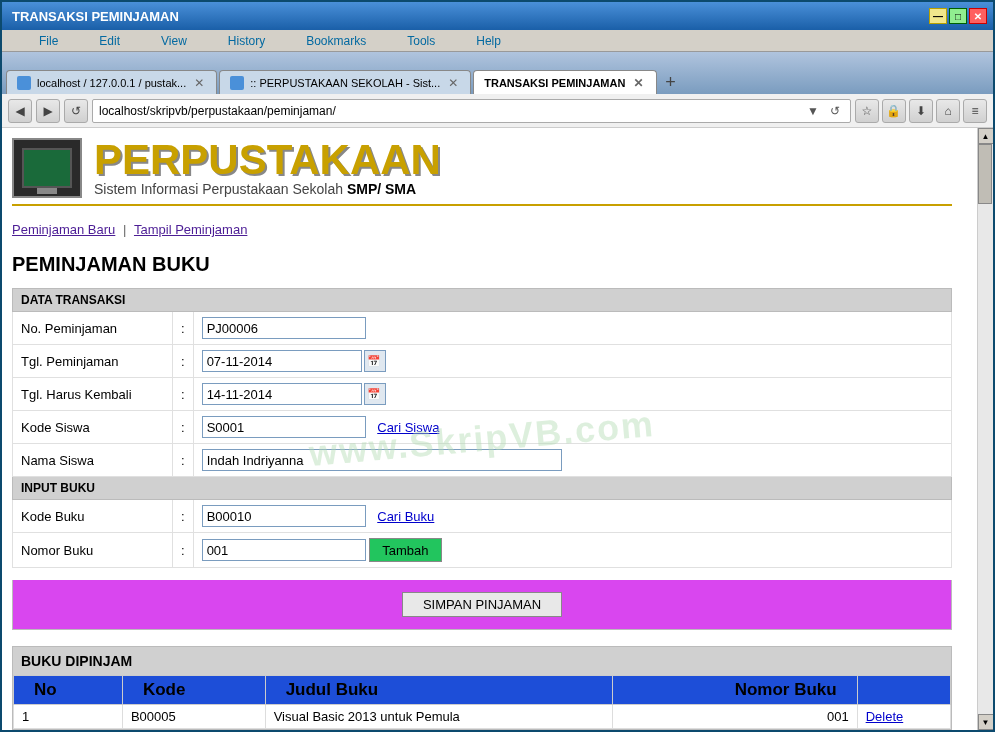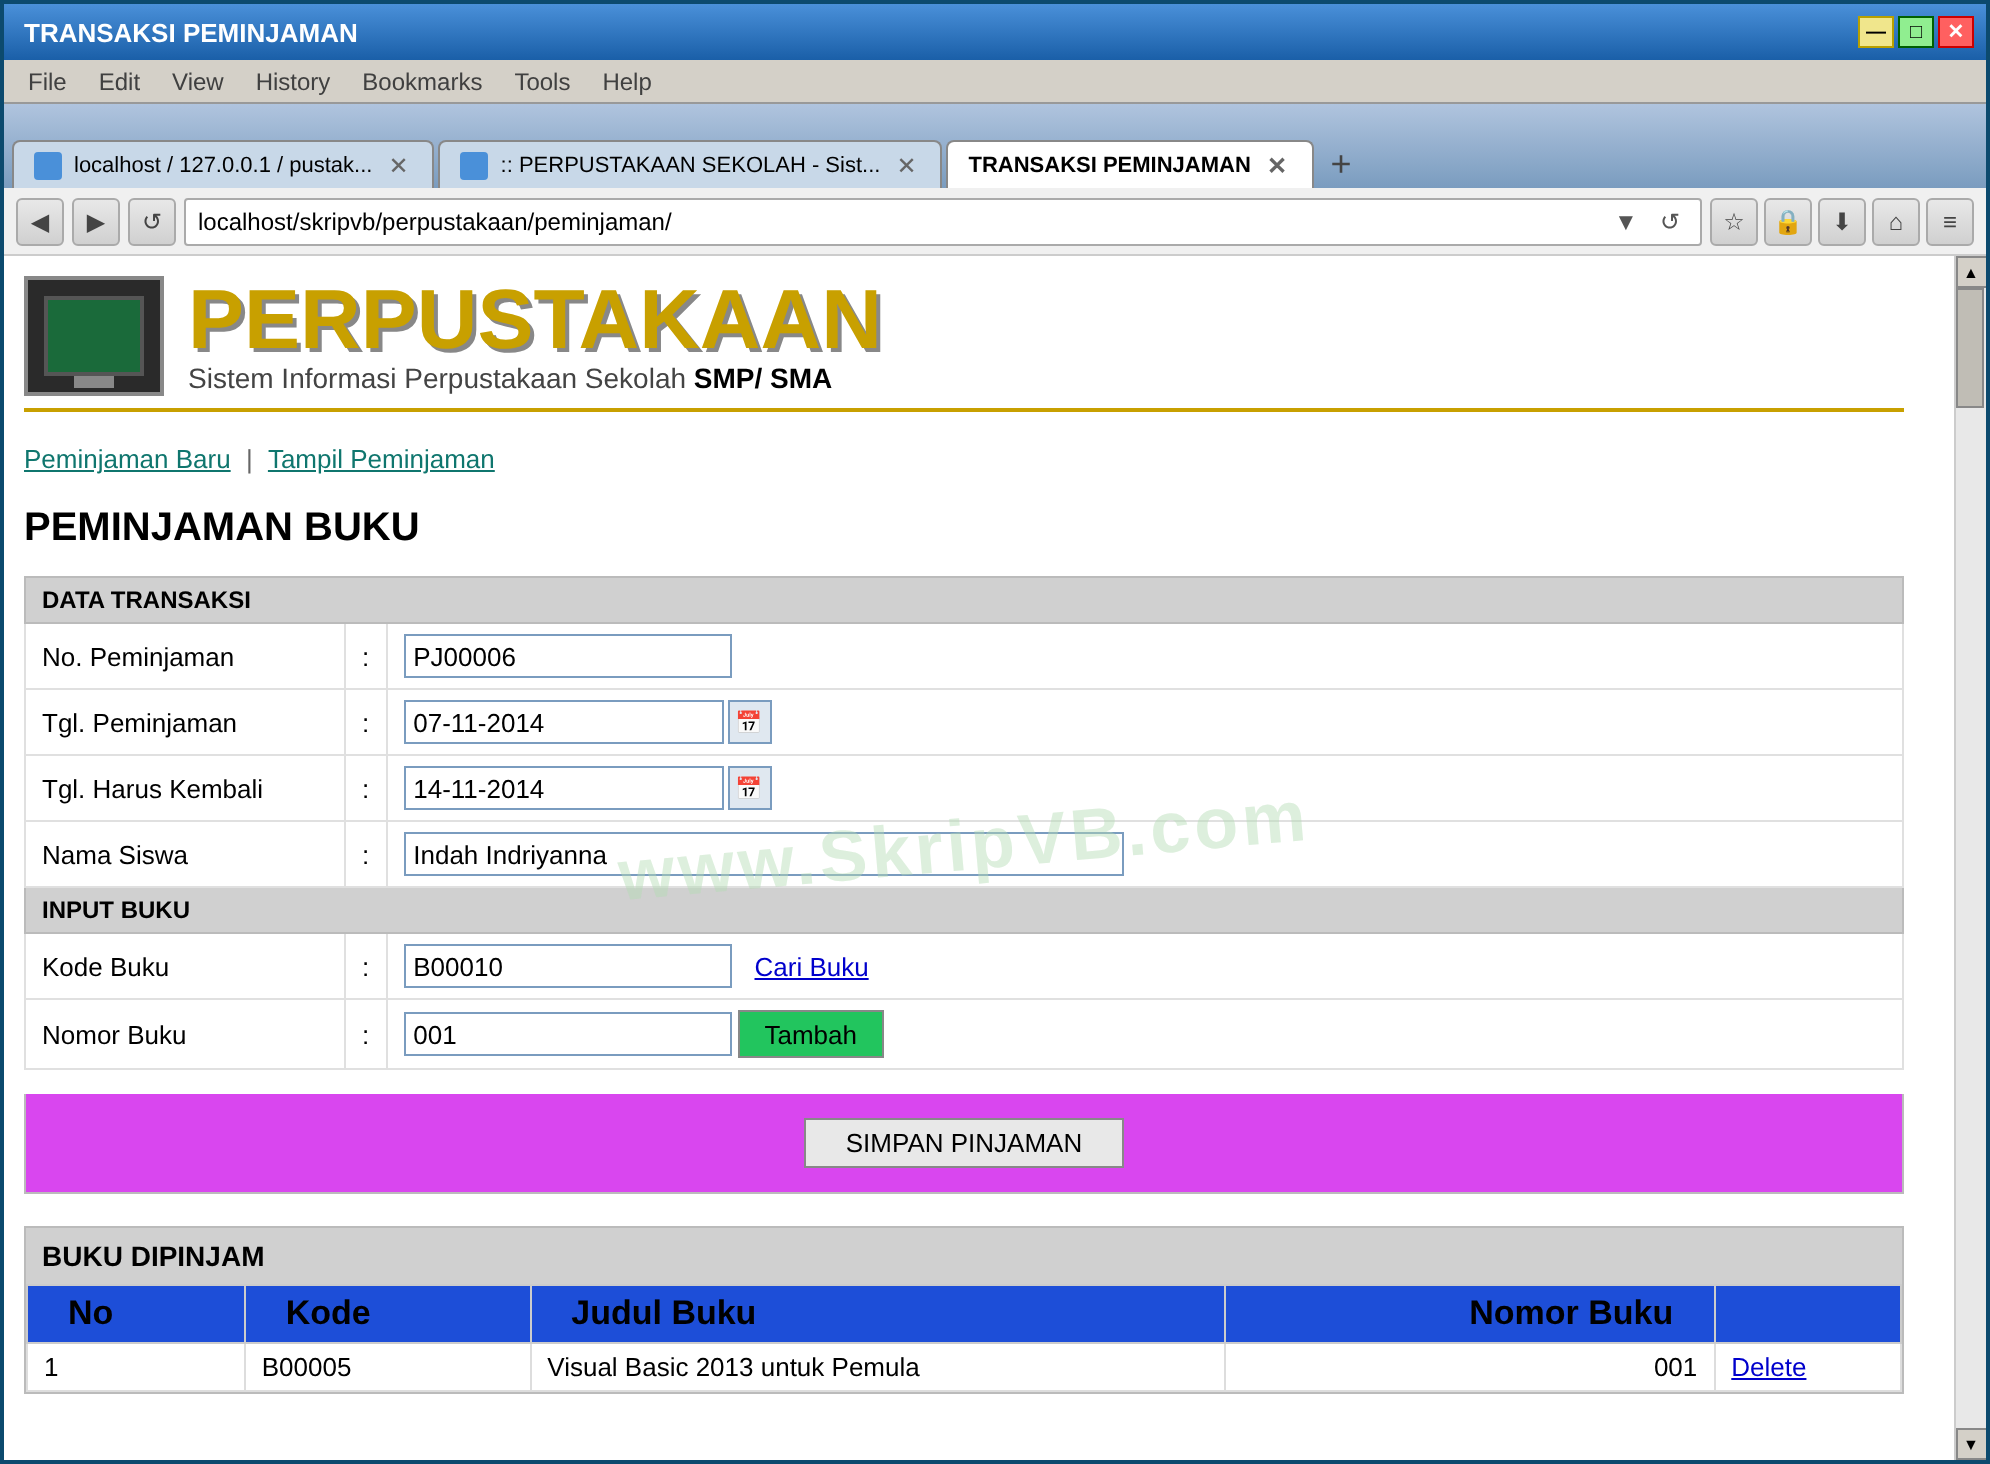--- a/index.html
+++ b/index.html
@@ -33,21 +33,22 @@
       height: 22px;
       display: flex;
       align-items: center;
       padding: 0 4px;
       border-bottom: 1px solid #999;
     }
     .menu-item {
       padding: 2px 8px;
       font-size: 12px;
       cursor: pointer;
-      color: #404040;
+      color: #0369a1;
+      margin-left: 25px;
     }
 
     
     .tab-bar {
       background: linear-gradient(to bottom, #b0c4de, #7a9cbf);
       height: 42px;
       display: flex;
       align-items: flex-end;
       padding: 0 4px;
       gap: 2px;
@@ -277,21 +278,21 @@
     .site-subtitle strong {
       color: #000;
     }
 
     
     .nav-links {
       padding: 8px 0;
       font-size: 13px;
     }
     .nav-links a {
-      color: #0f766e;
+      color: #4c1d95;
       text-decoration: underline;
       cursor: pointer;
       text-align: center;
     }
     .nav-links span {
       color: #666;
       padding: 0 4px;
     }
 
     
@@ -573,20 +574,28 @@
           <tr class="form-row">
             <td class="form-label">Tgl. Harus Kembali</td>
             <td class="form-colon">:</td>
             <td class="form-value">
               <div class="date-wrap">
                 <input type="text" class="text-input text-input-medium" value="14-11-2014" style="">
                 <div class="date-btn">
                   <span>📅</span>
                 </div>
               </div>
+            </td>
+          </tr>
+          <tr class="form-row">
+            <td class="form-label">Kode Siswa</td>
+            <td class="form-colon">:</td>
+            <td class="form-value">
+              <input type="text" class="text-input text-input-narrow" value="S0001" style="">
+              <a class="link-btn">Cari Siswa</a>
             </td>
           </tr>
           <tr class="form-row">
             <td class="form-label">Nama Siswa</td>
             <td class="form-colon">:</td>
             <td class="form-value">
               <input type="text" class="text-input text-input-wide" value="Indah Indriyanna" style="">
             </td>
           </tr>
           <tr class="section-header">

